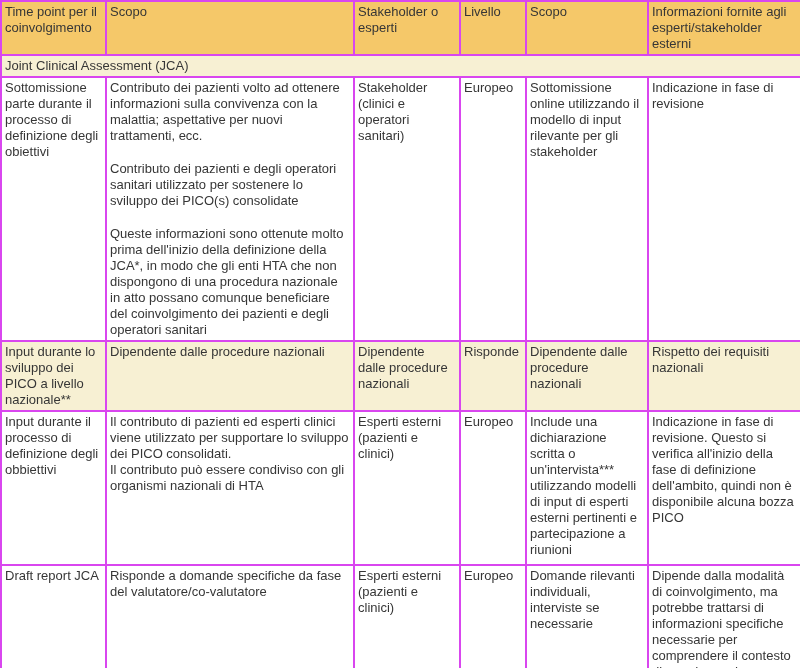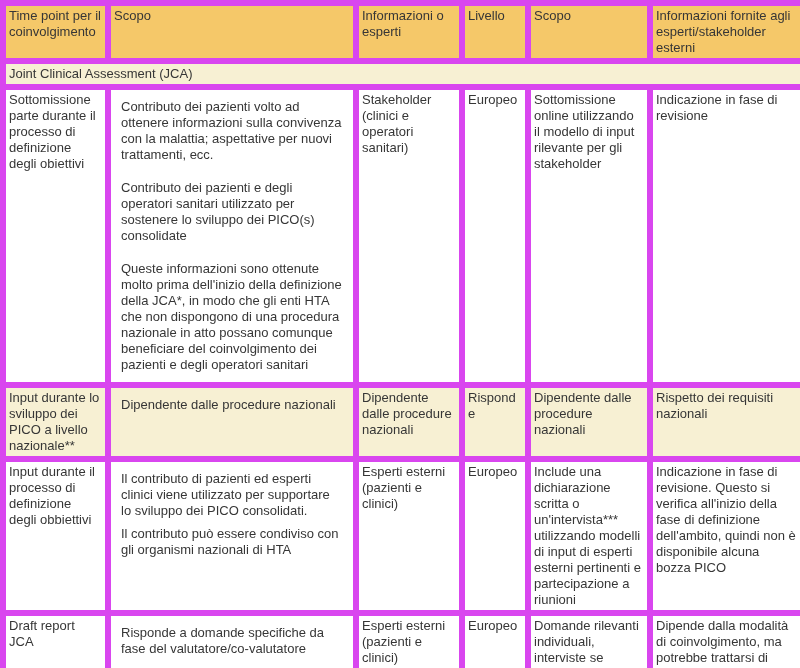--- a/index.html
+++ b/index.html
@@ -18,21 +18,21 @@
     font-size: 13px;
     line-height: 16px;
     color: #363636;
     border-top: 1px solid #6b6b6b;
     border-left: 1px solid #9a9a9a;
     border-right: 1px solid #9a9a9a;
     border-bottom: 2px solid #4f4f4f;
   }
   table.jca th,
   table.jca td {
-    border: 6px solid #d946ef;
+    border: 2px solid #d946ef;
     vertical-align: top;
     text-align: left;
     padding: 2px 4px 2px 3px;
     font-weight: normal;
     overflow: hidden;
     word-wrap: break-word;
   }
   table.jca thead th {
     background: #f5c869;
   }
@@ -40,21 +40,21 @@
   tr.highlight td {
     background: #f7f0d3;
   }
   tr.r-header  { height: 35px; }
   tr.r-section { height: 21px; }
   tr.r-1 { height: 258px; }
   tr.r-2 { height: 68px; }
   tr.r-3 { height: 154px; }
   tr.r-4 { height: 126px; }
   td p {
-    margin: 7px;
+    margin: 0;
     padding: 0;
   }
   td p.para + p.para {
     margin-top: 17px;
   }
   td p.line + p.line {
     margin-top: 0;
   }
 </style>
 </head>
@@ -66,21 +66,21 @@
     <col style="width:248px">
     <col style="width:106px">
     <col style="width:66px">
     <col style="width:122px">
     <col style="width:153px">
   </colgroup>
   <thead>
     <tr class="r-header">
       <th>Time point per il coinvolgimento</th>
       <th>Scopo</th>
-      <th>Informazioni o esperti</th>
+      <th>Stakeholder o esperti</th>
       <th>Livello</th>
       <th>Scopo</th>
       <th>Informazioni fornite agli esperti/stakeholder esterni</th>
     </tr>
   </thead>
   <tbody>
     <tr class="r-section section-row">
       <td colspan="6">Joint Clinical Assessment (JCA)</td>
     </tr>
 

